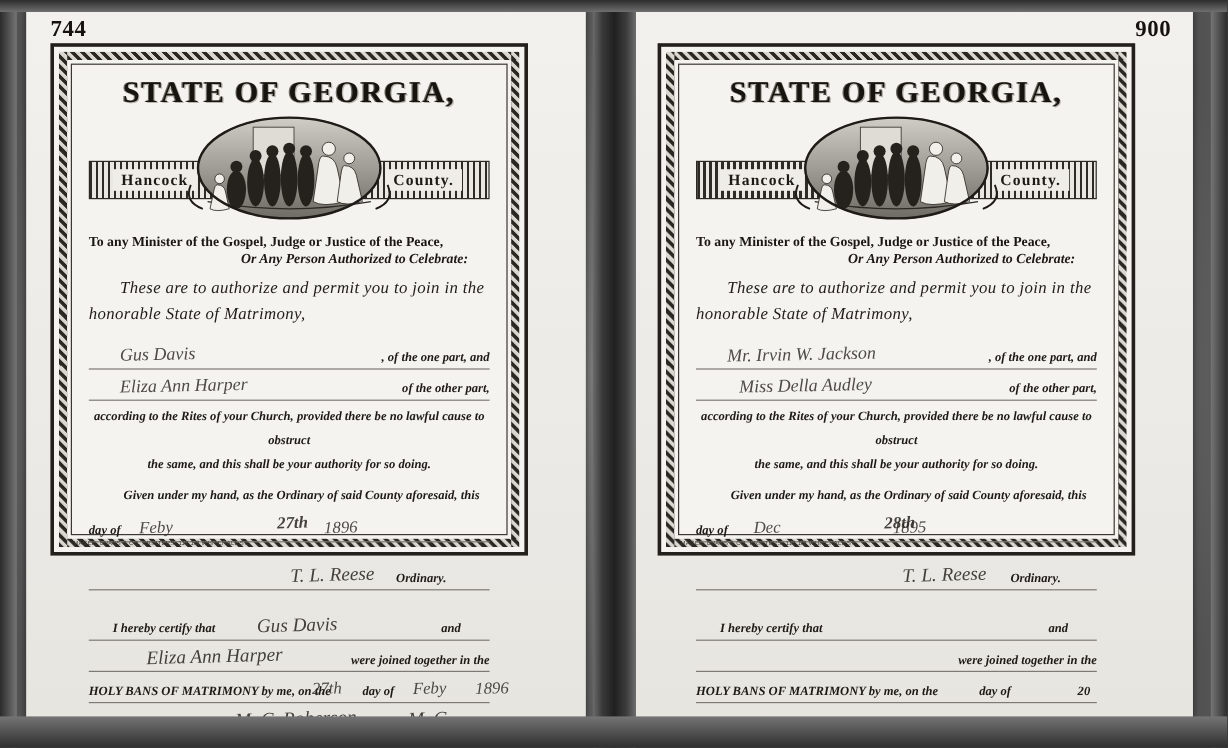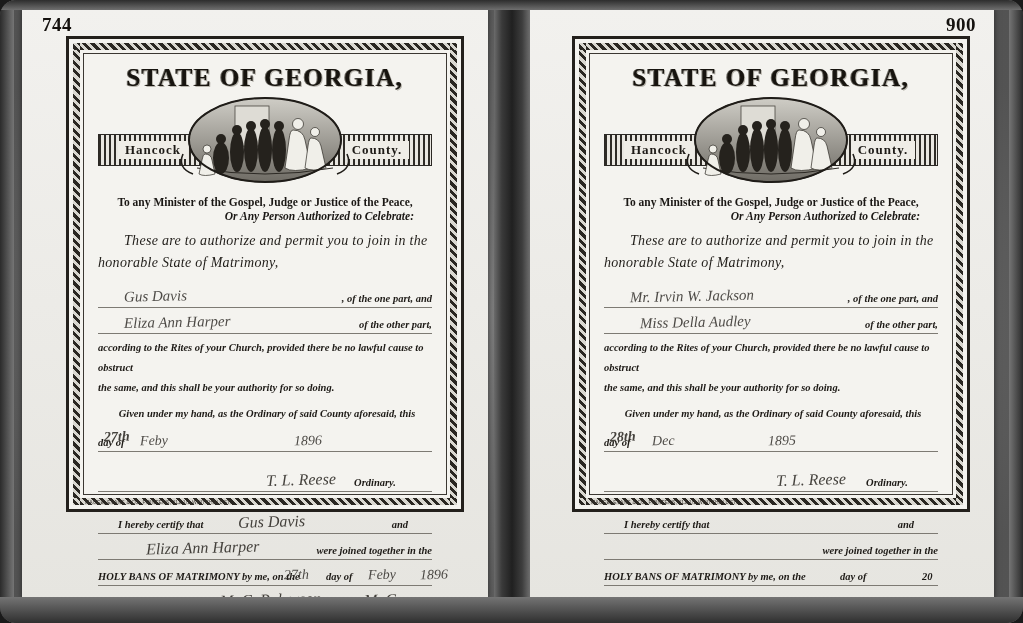--- a/index.html
+++ b/index.html
@@ -14,21 +14,20 @@
     font-family: "Liberation Serif", serif;
   }
   .scan {
     position: relative;
     width: 1023px;
     height: 623px;
     background: #6f6f6f;
     background-image:
       radial-gradient(ellipse at 50% 50%, rgba(255,255,255,0.10), rgba(0,0,0,0.25) 85%);
     overflow: hidden;
-    border-radius: 16px;
   }
   
   .gutter {
     position: absolute;
     left: 494px; top: 0;
     width: 36px; height: 623px;
     background: linear-gradient(to right,
       #6b6b6b 0%, #3a3a3a 22%, #202020 50%, #3d3d3d 78%, #6e6e6e 100%);
     z-index: 5;
   }
@@ -72,24 +71,24 @@
     color: #15120f;
     letter-spacing: 0.5px;
     z-index: 9;
   }
   .folio.l { left: 20px; }
   .folio.r { right: 18px; }
 
   
   .cert {
     position: absolute;
-    left: 44px;
+    left: 20px;
     top: 28px;
     width: 398px;
-    height: 476px;
+    height: 427px;
     border: 3px solid #23201c;
     background: #f4f3ef;
     box-sizing: border-box;
   }
   .cert:before {
     content: "";
     position: absolute;
     left: 4px; top: 4px; right: 4px; bottom: 4px;
     border: 7px solid transparent;
     background-image:
@@ -153,21 +152,20 @@
     background: #efedE7;
     padding: 1px 7px;
     font-family: Liberation Serif, serif;
     font-weight: bold;
     font-size: 13px;
     letter-spacing: 1px;
     color: #1d1a16;
   }
 
   .line-addr {
-    text-align: center;
     font-weight: bold;
     font-size: 11.5px;
     color: #1a1714;
     margin-top: 6px;
     font-family: "Liberation Serif", serif;
   }
   .line-addr.sub {
     text-align: right;
     padding-right: 18px;
     margin-top: 2px;
@@ -237,20 +235,21 @@
     color: #1d1a16;
     white-space: nowrap;
   }
   .flat {
     font-family: "Liberation Serif", serif;
     font-style: italic;
     font-weight: bold;
     font-size: 10.5px;
     color: #1d1a16;
     line-height: 1.9;
+    text-align: center;
   }
   .imprint {
     position: absolute;
     left: 16px;
     bottom: 4px;
     font-family: "Liberation Sans", sans-serif;
     font-size: 5px;
     letter-spacing: 0.2px;
     color: #3a3631;
   }

